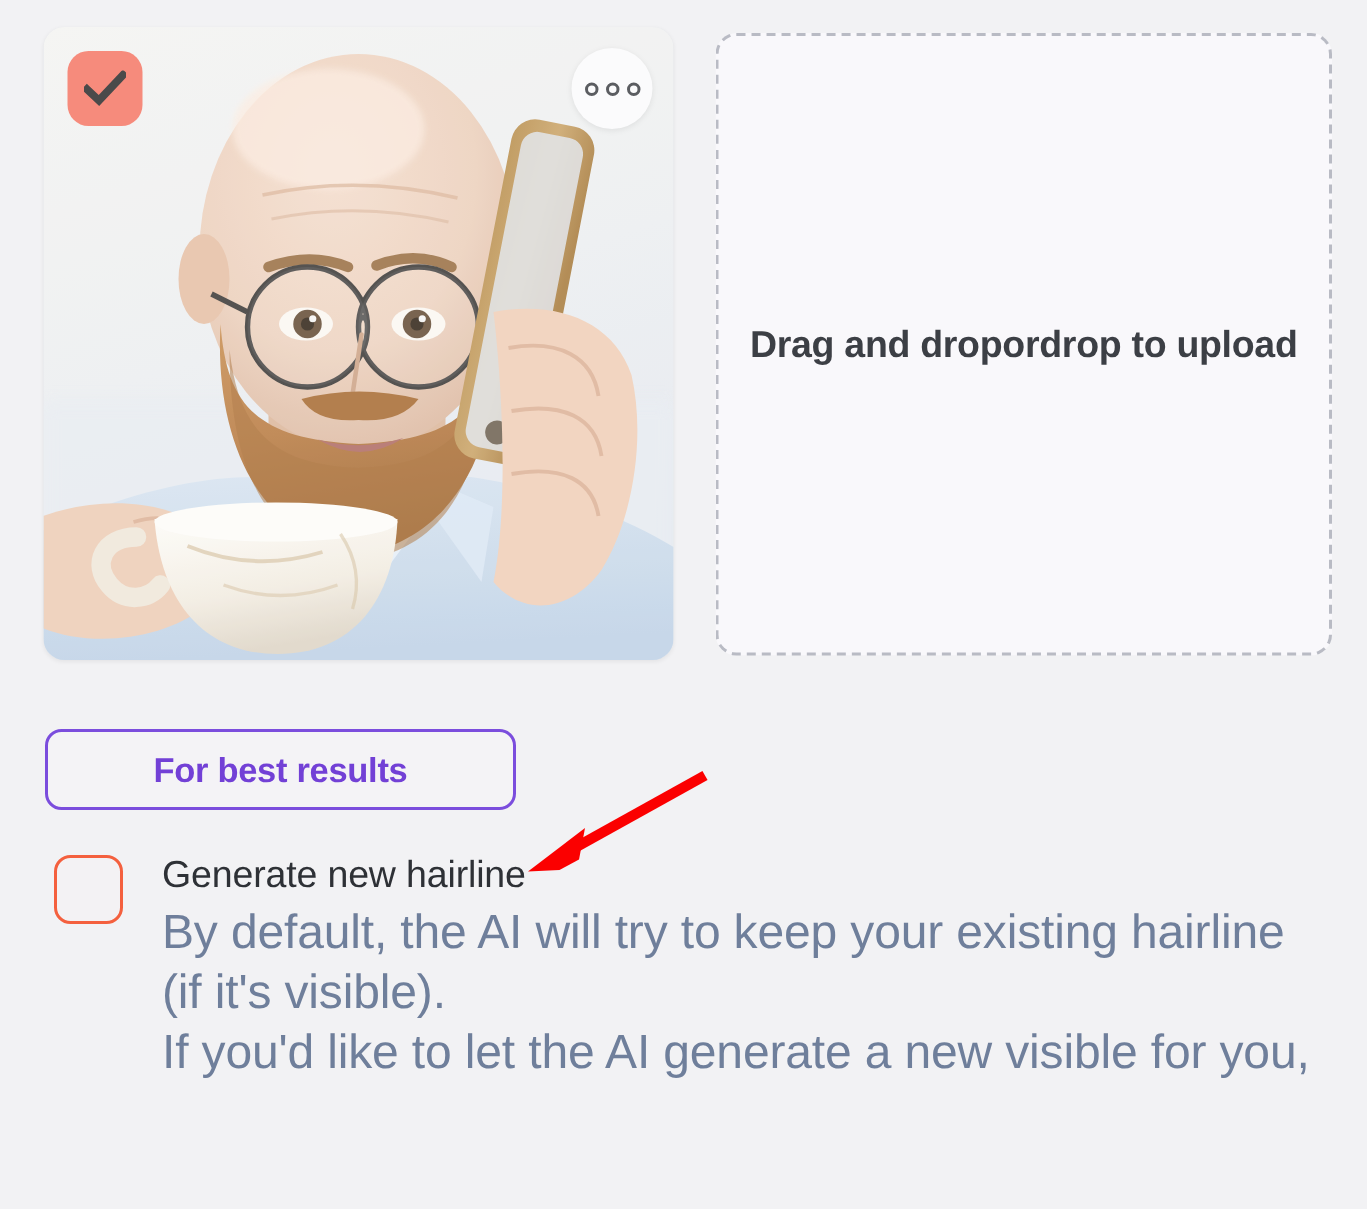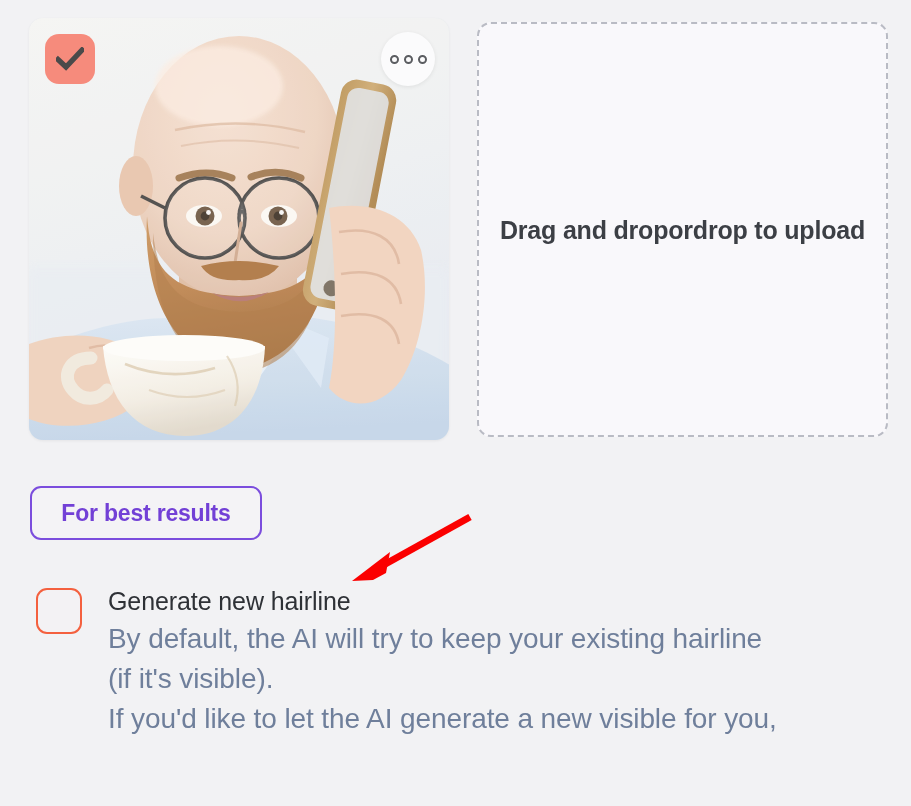--- a/index.html
+++ b/index.html
@@ -109,21 +109,21 @@
     line-height: 40px;
     letter-spacing: -0.2px;
     text-align: center;
   }
 
   
   #best-results {
     position: absolute;
     left: 30px;
     top: 486px;
-    width: 232px;
+    width: 314px;
     height: 54px;
     box-sizing: border-box;
     border: 2px solid #7b4ddd;
     border-radius: 11px;
     background: #f4f3f6;
     display: flex;
     align-items: center;
     justify-content: center;
     cursor: pointer;
   }
@@ -141,21 +141,21 @@
     top: 505px;
     width: 150px;
     height: 90px;
     pointer-events: none;
   }
 
   
   #option-block {
     position: absolute;
     left: 30px;
-    top: 583px;
+    top: 565px;
     width: 860px;
   }
   #hairline-checkbox {
     position: absolute;
     left: 6px;
     top: 5px;
     width: 46px;
     height: 46px;
     box-sizing: border-box;
     border: 2.5px solid #f4603e;
@@ -167,21 +167,21 @@
     margin-left: 78px;
   }
   #option-title {
     font-size: 25px;
     font-weight: 400;
     color: #2e3136;
     line-height: 36px;
     letter-spacing: -0.1px;
   }
   .option-desc {
-    font-size: 28px;
+    font-size: 32px;
     font-weight: 400;
     color: #6f7f9b;
     line-height: 40px;
     letter-spacing: -0.1px;
   }
 </style>
 </head>
 <body>
 
 <div id="top-row">

